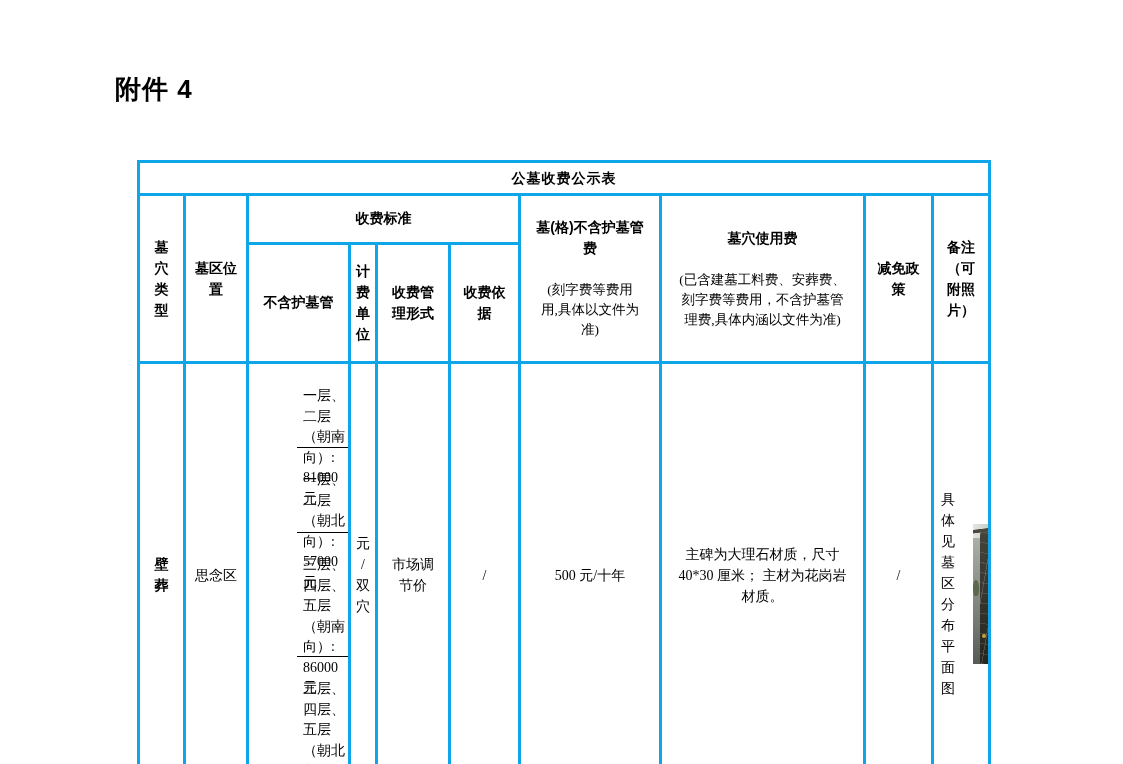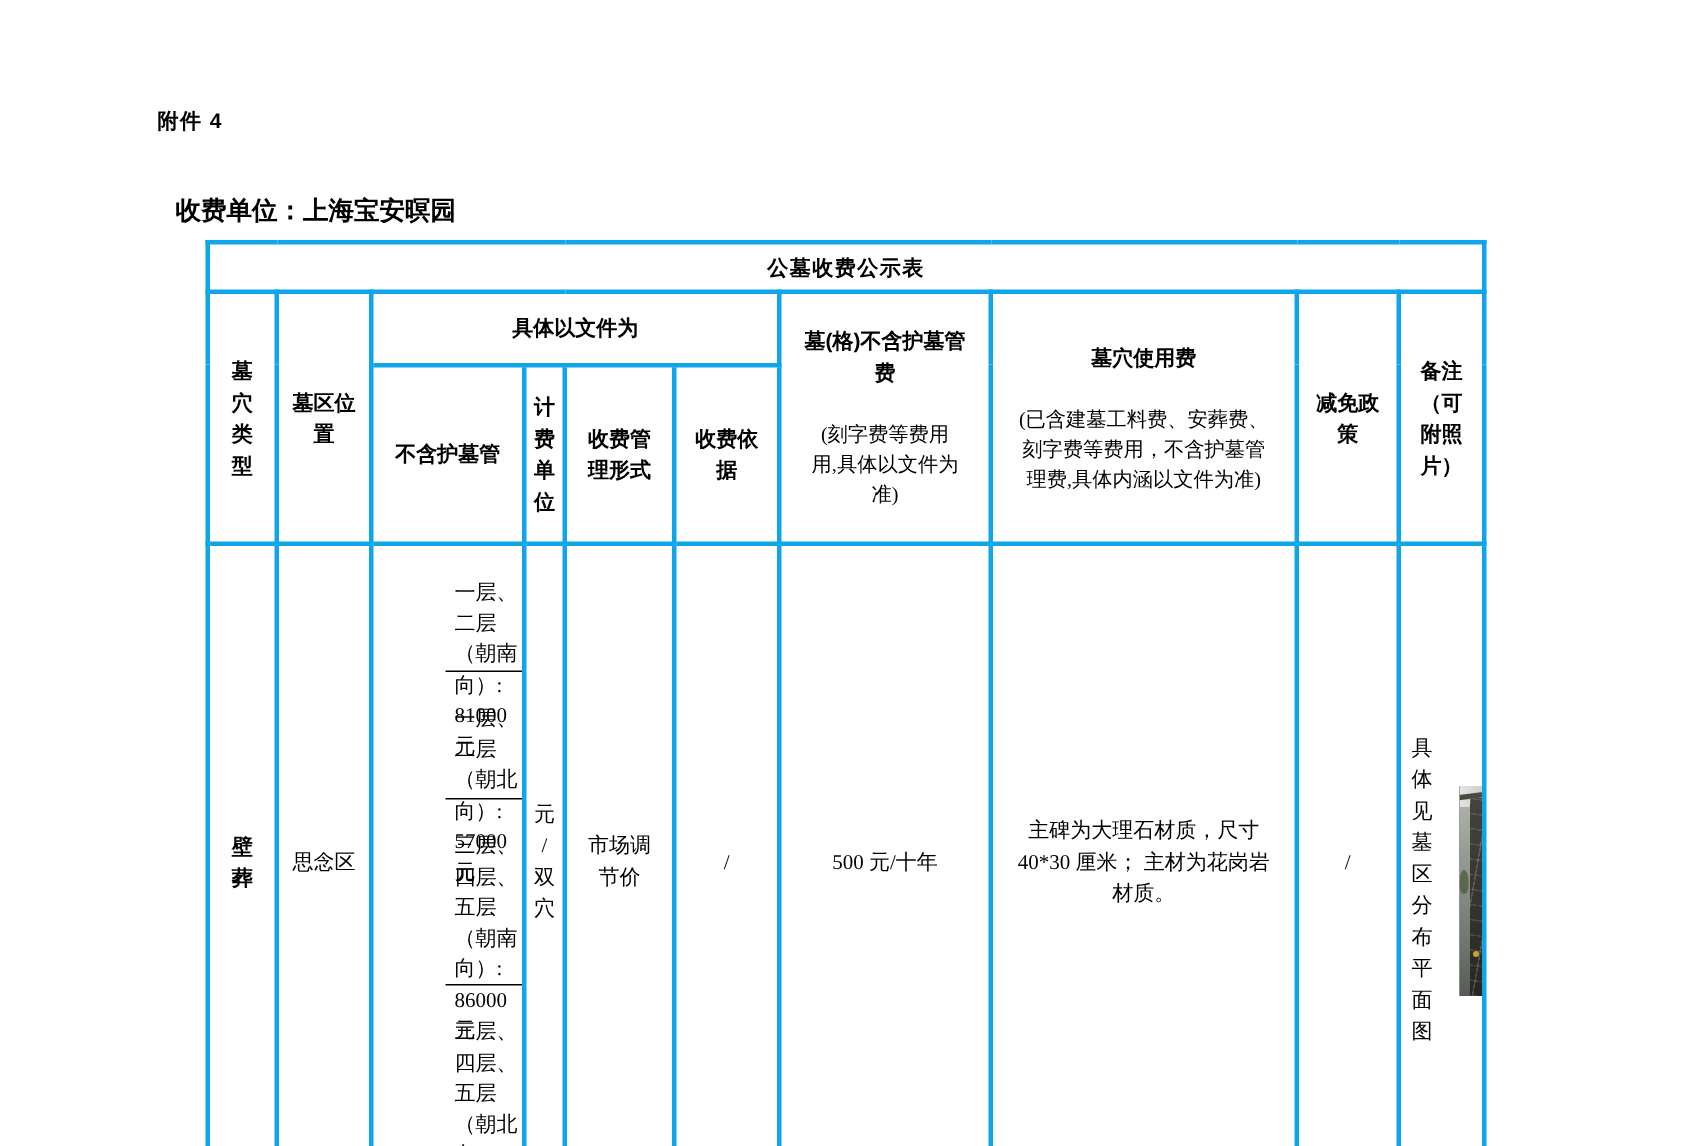--- a/index.html
+++ b/index.html
@@ -4,23 +4,23 @@
 <style>
   html,body { margin:0; padding:0; }
   body {
     width:1123px; height:764px; background:#ffffff; color:#000;
     font-family:"Liberation Serif", serif;
     -webkit-text-size-adjust:none;
   }
   .page { position:relative; width:1123px; height:764px; overflow:hidden; background:#fff; }
 
   .attachment {
-    position:absolute; left:105px; top:72px;
+    position:absolute; left:115px; top:72px;
     font-family:"Liberation Sans", sans-serif;
-    font-size:14px; font-weight:700; letter-spacing:1px;
+    font-size:26px; font-weight:700; letter-spacing:1px;
   }
   .unit-line {
     position:absolute; left:117px; top:129px;
     font-family:"Liberation Sans", sans-serif;
     font-size:17px; font-weight:700;
   }
 
   table.fee {
     position:absolute; left:137px; top:160px;
     width:851px; border-collapse:collapse; table-layout:fixed;
@@ -93,21 +93,20 @@
       linear-gradient(to bottom, #a29785, #7c7264); }
   .photo .dot { position:absolute; left:9px; bottom:26px; width:4px; height:4px;
     border-radius:50%; background:#c7a23c; }
 </style>
 </head>
 <body>
 
 <div class="page">
 
   <div class="attachment">附件 4</div>
-  <div class="unit-line">收费单位：上海宝安暝园</div>
 
   <table class="fee">
     <colgroup>
       <col style="width:46px">
         <col style="width:63px">
         <col style="width:102px">
       <col style="width:27px">
         <col style="width:73px">
         <col style="width:70px">
       <col style="width:141px">
@@ -121,21 +120,21 @@
       <td colspan="10" class="title-cell">公墓收费公示表</td>
     </tr>
 
     <tr class="hrow1">
       <td rowspan="2" class="hd">墓
 穴
 类
 型</td>
       <td rowspan="2" class="hd">墓区位
 置</td>
-      <td colspan="4" class="hd">具体以文件为</td>
+      <td colspan="4" class="hd">收费标准</td>
       <td rowspan="2" class="hd">
         <span class="hd-title">墓(格)不含护墓管
 费</span>
         <span class="note">(刻字费等费用
 用,具体以文件为
 准)</span>
       </td>
       <td rowspan="2" class="hd">
         <span class="hd-title">墓穴使用费</span>
         <span class="note">(已含建墓工料费、安葬费、

